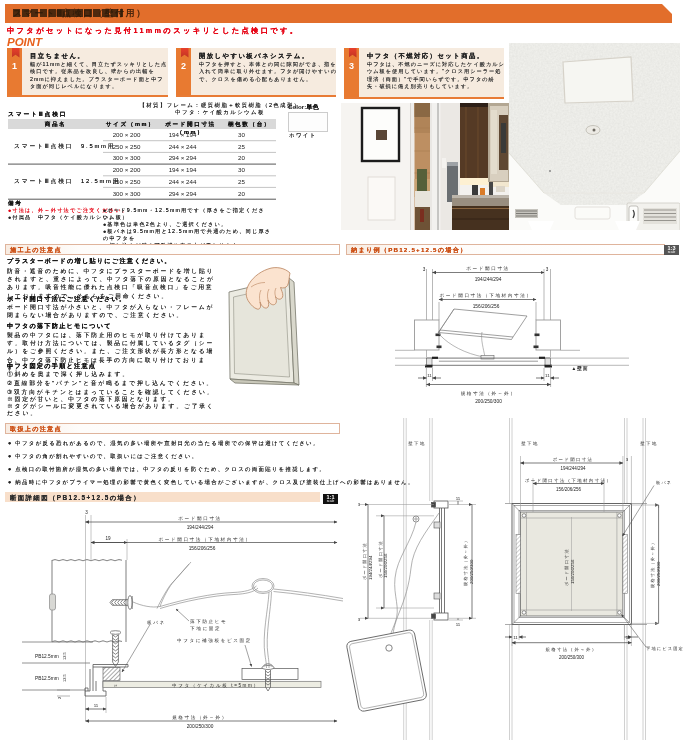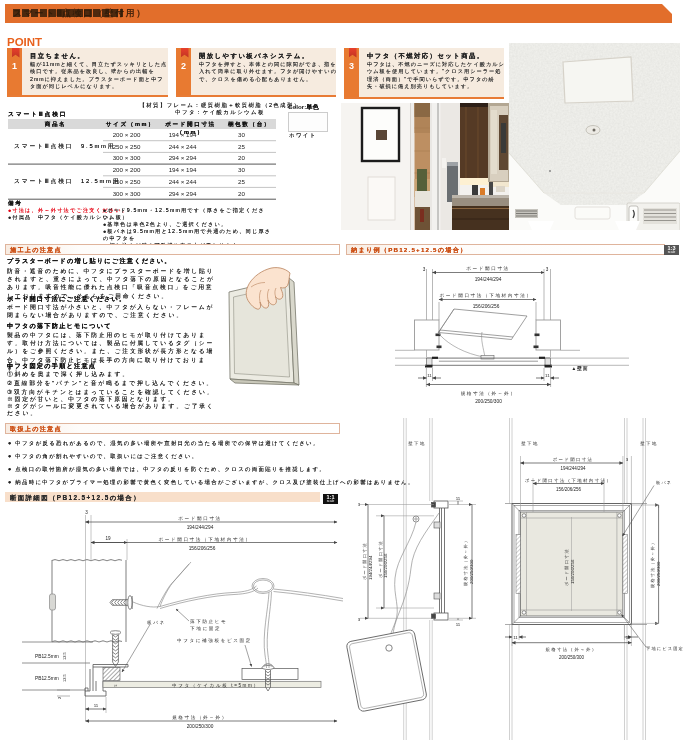--- a/index.html
+++ b/index.html
@@ -9,22 +9,23 @@
 svg{display:block;}
 </style></head>
 <body>
 <div id="page">
 
 <div class="abs" style="left:5px;top:4px;width:667px;height:19px;background:#e26e2b;clip-path:polygon(0 0,657px 0,667px 10px,667px 100%,0 100%);"></div>
 
 <div class="abs jp b" style="left:13px;top:7.5px;font-size:8.8px;color:rgba(40,22,6,0.55);letter-spacing:1.8px;">スマート<span style="letter-spacing:0">Ⅲ</span>点検口（壁付用）</div>
 <div class="abs" style="left:13px;top:8.5px;width:110px;height:8.5px;background:repeating-linear-gradient(90deg,rgba(45,26,8,0.82) 0 7.3px,rgba(45,26,8,0) 7.3px 8.9px);"></div>
 
-
-<div class="abs b" style="left:7px;top:36px;font-size:11.5px;color:#e8611c;letter-spacing:0;">POINT</div>
+<div class="abs jp b" style="left:7px;top:26px;font-size:7.3px;color:#e60012;letter-spacing:2.3px;">中フタがセットになった見付11mmのスッキリとした点検口です。</div>
+
+<div class="abs b" style="left:7px;top:36px;font-size:11.5px;font-style:italic;color:#e8611c;letter-spacing:0;">POINT</div>
 
 <div class="abs" style="left:7px;top:48px;width:161px;height:46.5px;background:#f6ebdf;border-bottom:2.5px solid #e87b35;overflow:hidden;">
   <div class="abs" style="left:0;top:0;width:15px;height:46.5px;background:#e87a31;"></div>
   <div class="abs" style="left:4.5px;top:0;width:8px;height:9.5px;background:linear-gradient(#e8402c,#bf3322);clip-path:polygon(0 0,100% 0,100% 100%,50% 72%,0 100%);"></div>
   <div class="abs b" style="left:0;top:13px;width:15px;text-align:center;font-size:9px;color:#fff;">1</div>
   <div class="abs jp b" style="left:23px;top:4px;font-size:6.4px;color:#222;letter-spacing:1.4px;">目立ちません。</div>
   <div class="abs jp" style="left:23px;top:13px;width:139px;font-size:5.2px;line-height:7.3px;color:#333;letter-spacing:1px;">幅が11mmと細くて、目立たずスッキリとした点検口です。従来品を改良し、壁からの出幅を2mmに抑えました。プラスターボード面と中フタ面が同じレベルになります。</div>
 </div>
 
 <div class="abs" style="left:176px;top:48px;width:160px;height:46.5px;background:#f6ebdf;border-bottom:2.5px solid #e87b35;overflow:hidden;">

